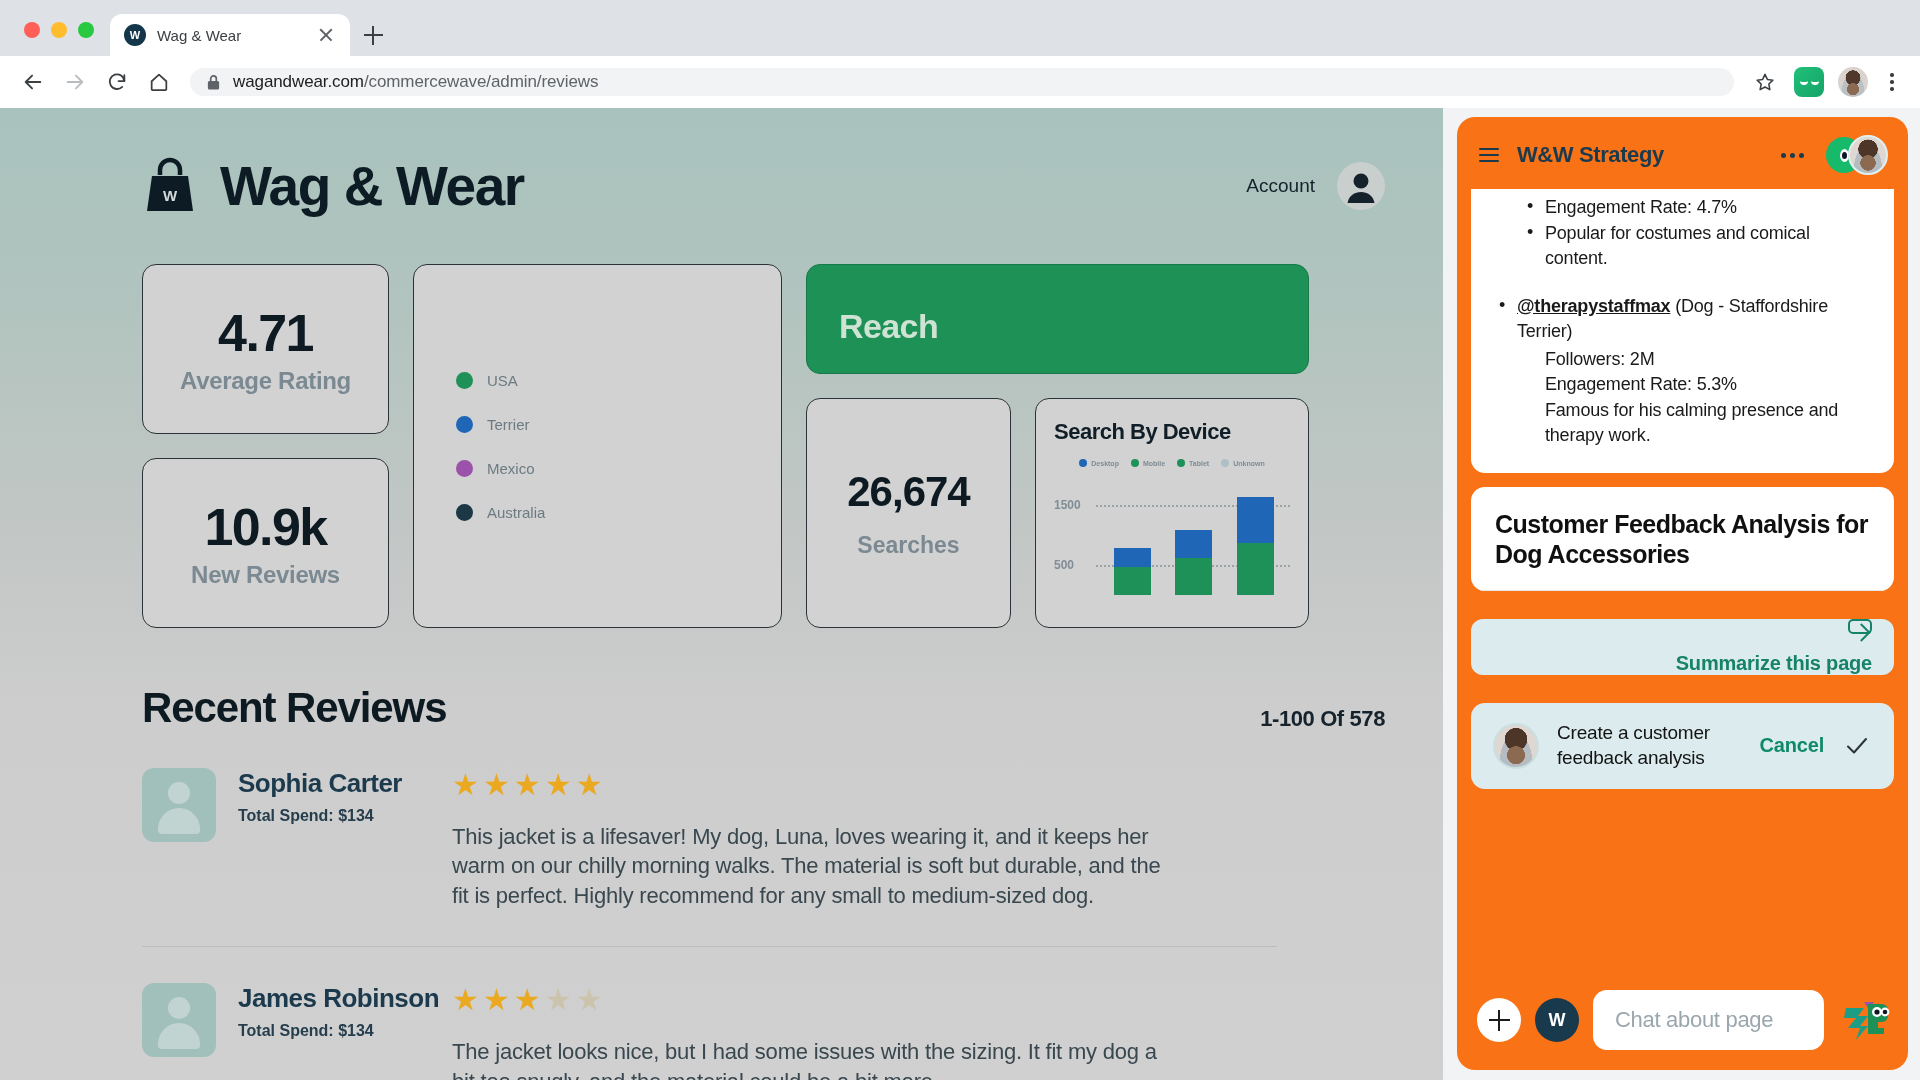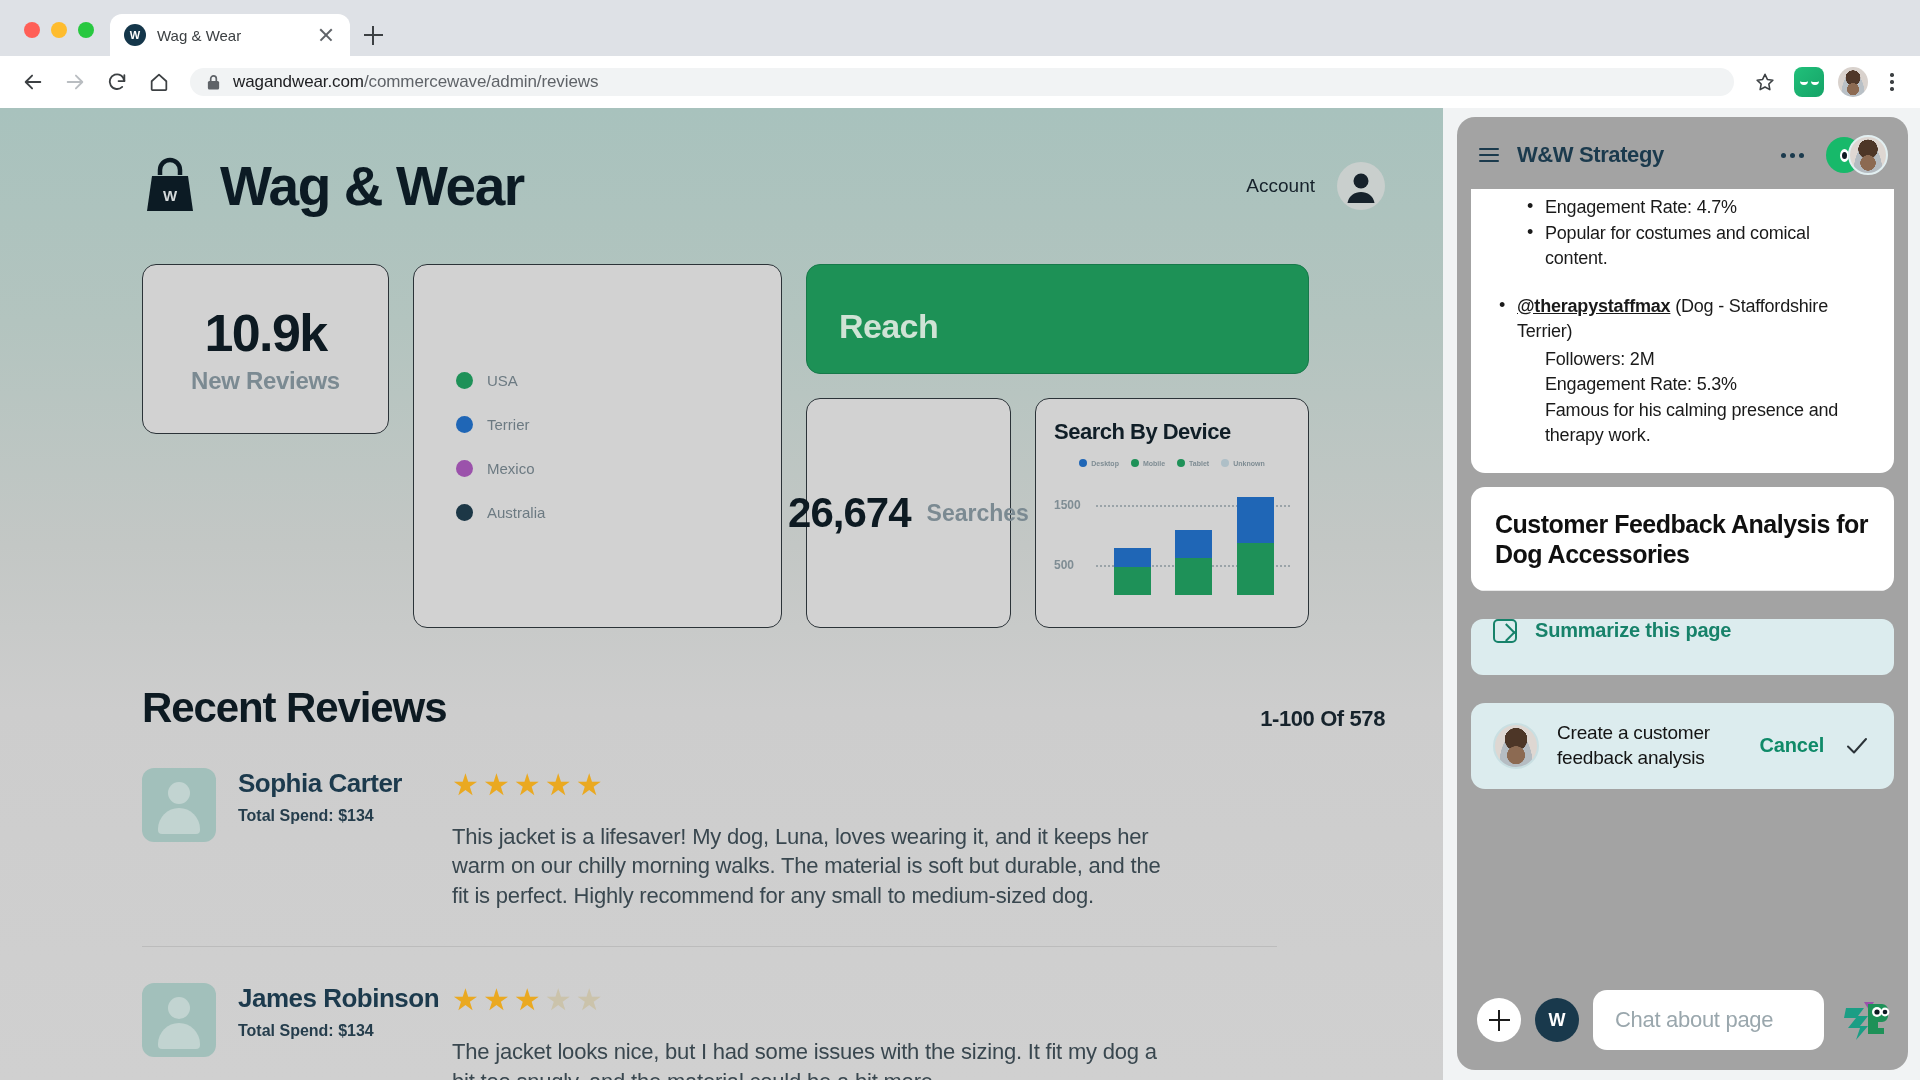--- a/index.html
+++ b/index.html
@@ -137,21 +137,21 @@
   .legend-swatch { width: 17px; height: 17px; border-radius: 50%; }
   .legend-lbl { font-size: 15px; color: #6c7a82; font-weight: 500; }
 
   .col-right { display: flex; flex-direction: column; gap: 24px; }
   .reach {
     width: 503px; height: 110px; background: #1d9156; border: 1.6px solid #17794a;
     border-radius: 14px; display: flex; align-items: center; padding-left: 32px;
   }
   .reach-lbl { font-size: 34px; font-weight: 700; color: #cfe3d5; letter-spacing: -0.6px; margin-top: 14px; }
   .row2 { display: flex; gap: 24px; }
-  .searches { width: 205px; height: 230px; display: flex; flex-direction: row; align-items: center; justify-content: center; gap: 16px; }
+  .searches { width: 205px; height: 230px; display: flex; flex-direction: column; align-items: center; justify-content: center; gap: 16px; }
   .searches-num { font-size: 42px; font-weight: 700; color: #0d1a22; letter-spacing: -1px; }
   .searches-lbl { font-size: 23px; font-weight: 600; color: #7b8a92; }
 
   .device-card { width: 274px; height: 230px; padding: 20px 18px 16px; }
   .device-title { font-size: 22px; font-weight: 700; color: #101e27; letter-spacing: -0.5px; }
   .device-legend { display: flex; gap: 12px; margin-top: 14px; justify-content: center; }
   .dleg { display: flex; align-items: center; gap: 4px; }
   .dleg i { width: 8px; height: 8px; border-radius: 50%; display: block; }
   .dleg span { font-size: 7px; color: #7e8c93; font-weight: 600; }
 
@@ -190,21 +190,21 @@
   .star-off { color: #cbc3ab; }
   .rev-text { margin-top: 22px; font-size: 22px; line-height: 1.33; color: #39474f; max-width: 730px; letter-spacing: -0.2px; }
   .divider { height: 1.6px; background: #bcbcbc; margin-top: 36px; width: 1135px; }
 
   
   .sidepanel {
     width: 477px; height: 972px; background: #f1f3f4;
     padding: 9px 12px 10px 14px; position: relative;
   }
   .sp-inner {
-    width: 100%; height: 100%; background: #a3a3a3; border-radius: 18px;
+    width: 100%; height: 100%; background: #f97316; border-radius: 18px;
     display: flex; flex-direction: column; overflow: hidden;
   }
   .sp-head { display: flex; align-items: center; gap: 18px; padding: 18px 20px 14px 22px; }
   .hamburger { display: flex; flex-direction: column; gap: 4px; cursor: pointer; }
   .hamburger i { width: 20px; height: 2.3px; background: #1b3a4d; display: block; border-radius: 2px; }
   .sp-title { font-size: 22px; font-weight: 700; color: #1b3a4d; letter-spacing: -0.4px; flex: 1; }
   .sp-dots { display: flex; gap: 4px; cursor: pointer; margin-right: 4px; }
   .sp-dots i { width: 5px; height: 5px; border-radius: 50%; background: #1b3a4d; display: block; }
   .sp-avatars { position: relative; width: 62px; height: 40px; }
   .sp-logo {
@@ -245,21 +245,21 @@
   .caret-head {
     position: absolute; left: -1px; top: -18px; width: 26px; height: 22px;
     background: #17b96a; border-radius: 50% 50% 45% 45%;
     display: flex; align-items: center; justify-content: center; gap: 3px;
   }
   .caret-head i { width: 5px; height: 6px; border-radius: 50%; background: #fff; display: block; position: relative; }
   .caret-head i::after { content:''; position:absolute; left:1px; top:1.5px; width:3px; height:3.5px; border-radius:50%; background:#0d2a1c; }
 
   .summarize {
     margin-top: 14px; height: 56px; background: #dcecee; border-radius: 12px;
-    display: flex; align-items: flex-start; gap: 18px; padding: 0 22px; cursor: pointer;
+    display: flex; align-items: flex-end; gap: 18px; padding: 0 22px; cursor: pointer; flex-direction: column;
   }
   .sum-icon { width: 24px; height: 24px; border: 2.2px solid #17826a; border-radius: 5px; position: relative; }
   .sum-icon::after {
     content:''; position:absolute; left:5px; top:5px; width:11px; height:11px;
     border-top: 2.2px solid #17826a; border-right: 2.2px solid #17826a;
     transform: rotate(45deg);
   }
   .sum-lbl { font-size: 20px; font-weight: 600; color: #17826a; letter-spacing: -0.2px; }
 
   .task-row {
@@ -390,20 +390,24 @@
               <circle cx="24" cy="19" r="7.5" fill="#16222b"></circle>
               <path d="M10.5 41c1.5-7.5 7-11 13.5-11s12 3.5 13.5 11z" fill="#16222b"></path>
             </svg>
           </span>
         </div>
       </div>
 
       <div class="kpi-grid">
 
         <div class="col-left">
+          <div class="card kpi">
+            <div class="kpi-num">4.71</div>
+            <div class="kpi-lbl">Average Rating</div>
+          </div>
           <div class="card kpi">
             <div class="kpi-num">10.9k</div>
             <div class="kpi-lbl">New Reviews</div>
           </div>
         </div>
 
         <div class="card donut-card">
           <div class="legend" id="donut-legend">
               <div class="legend-item">
                 <span class="legend-swatch" style="background:#1e9158"></span>

